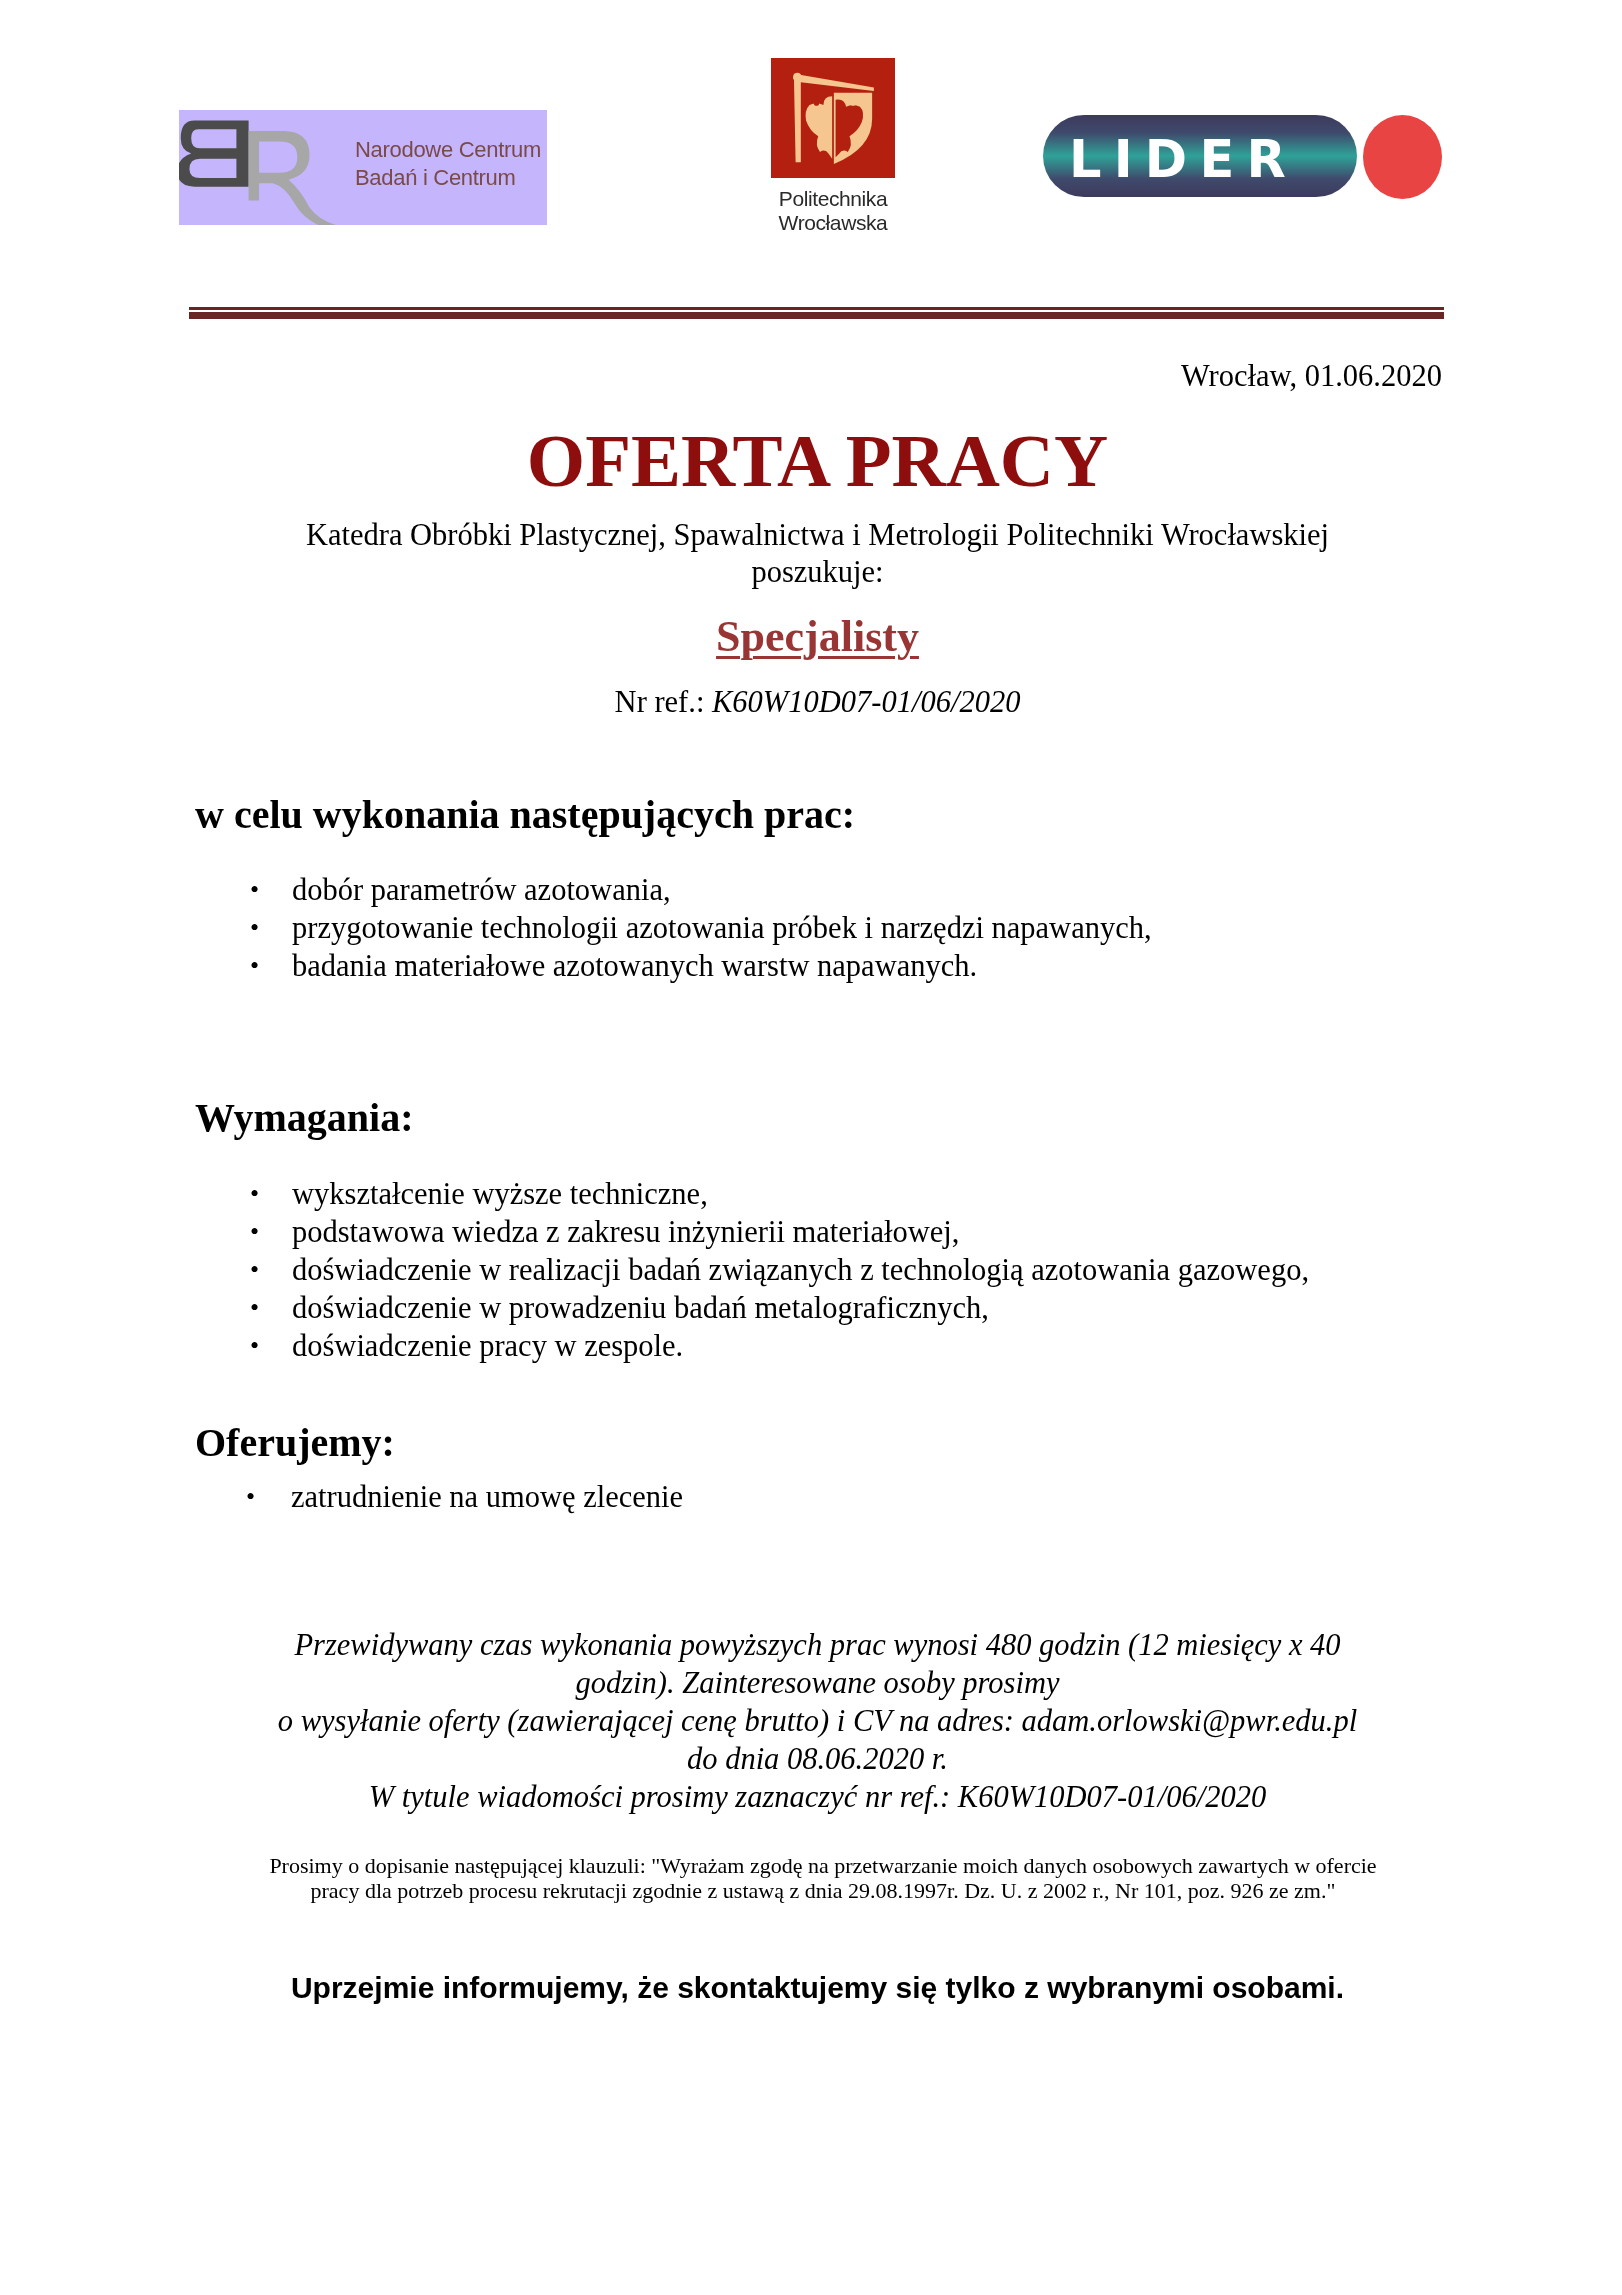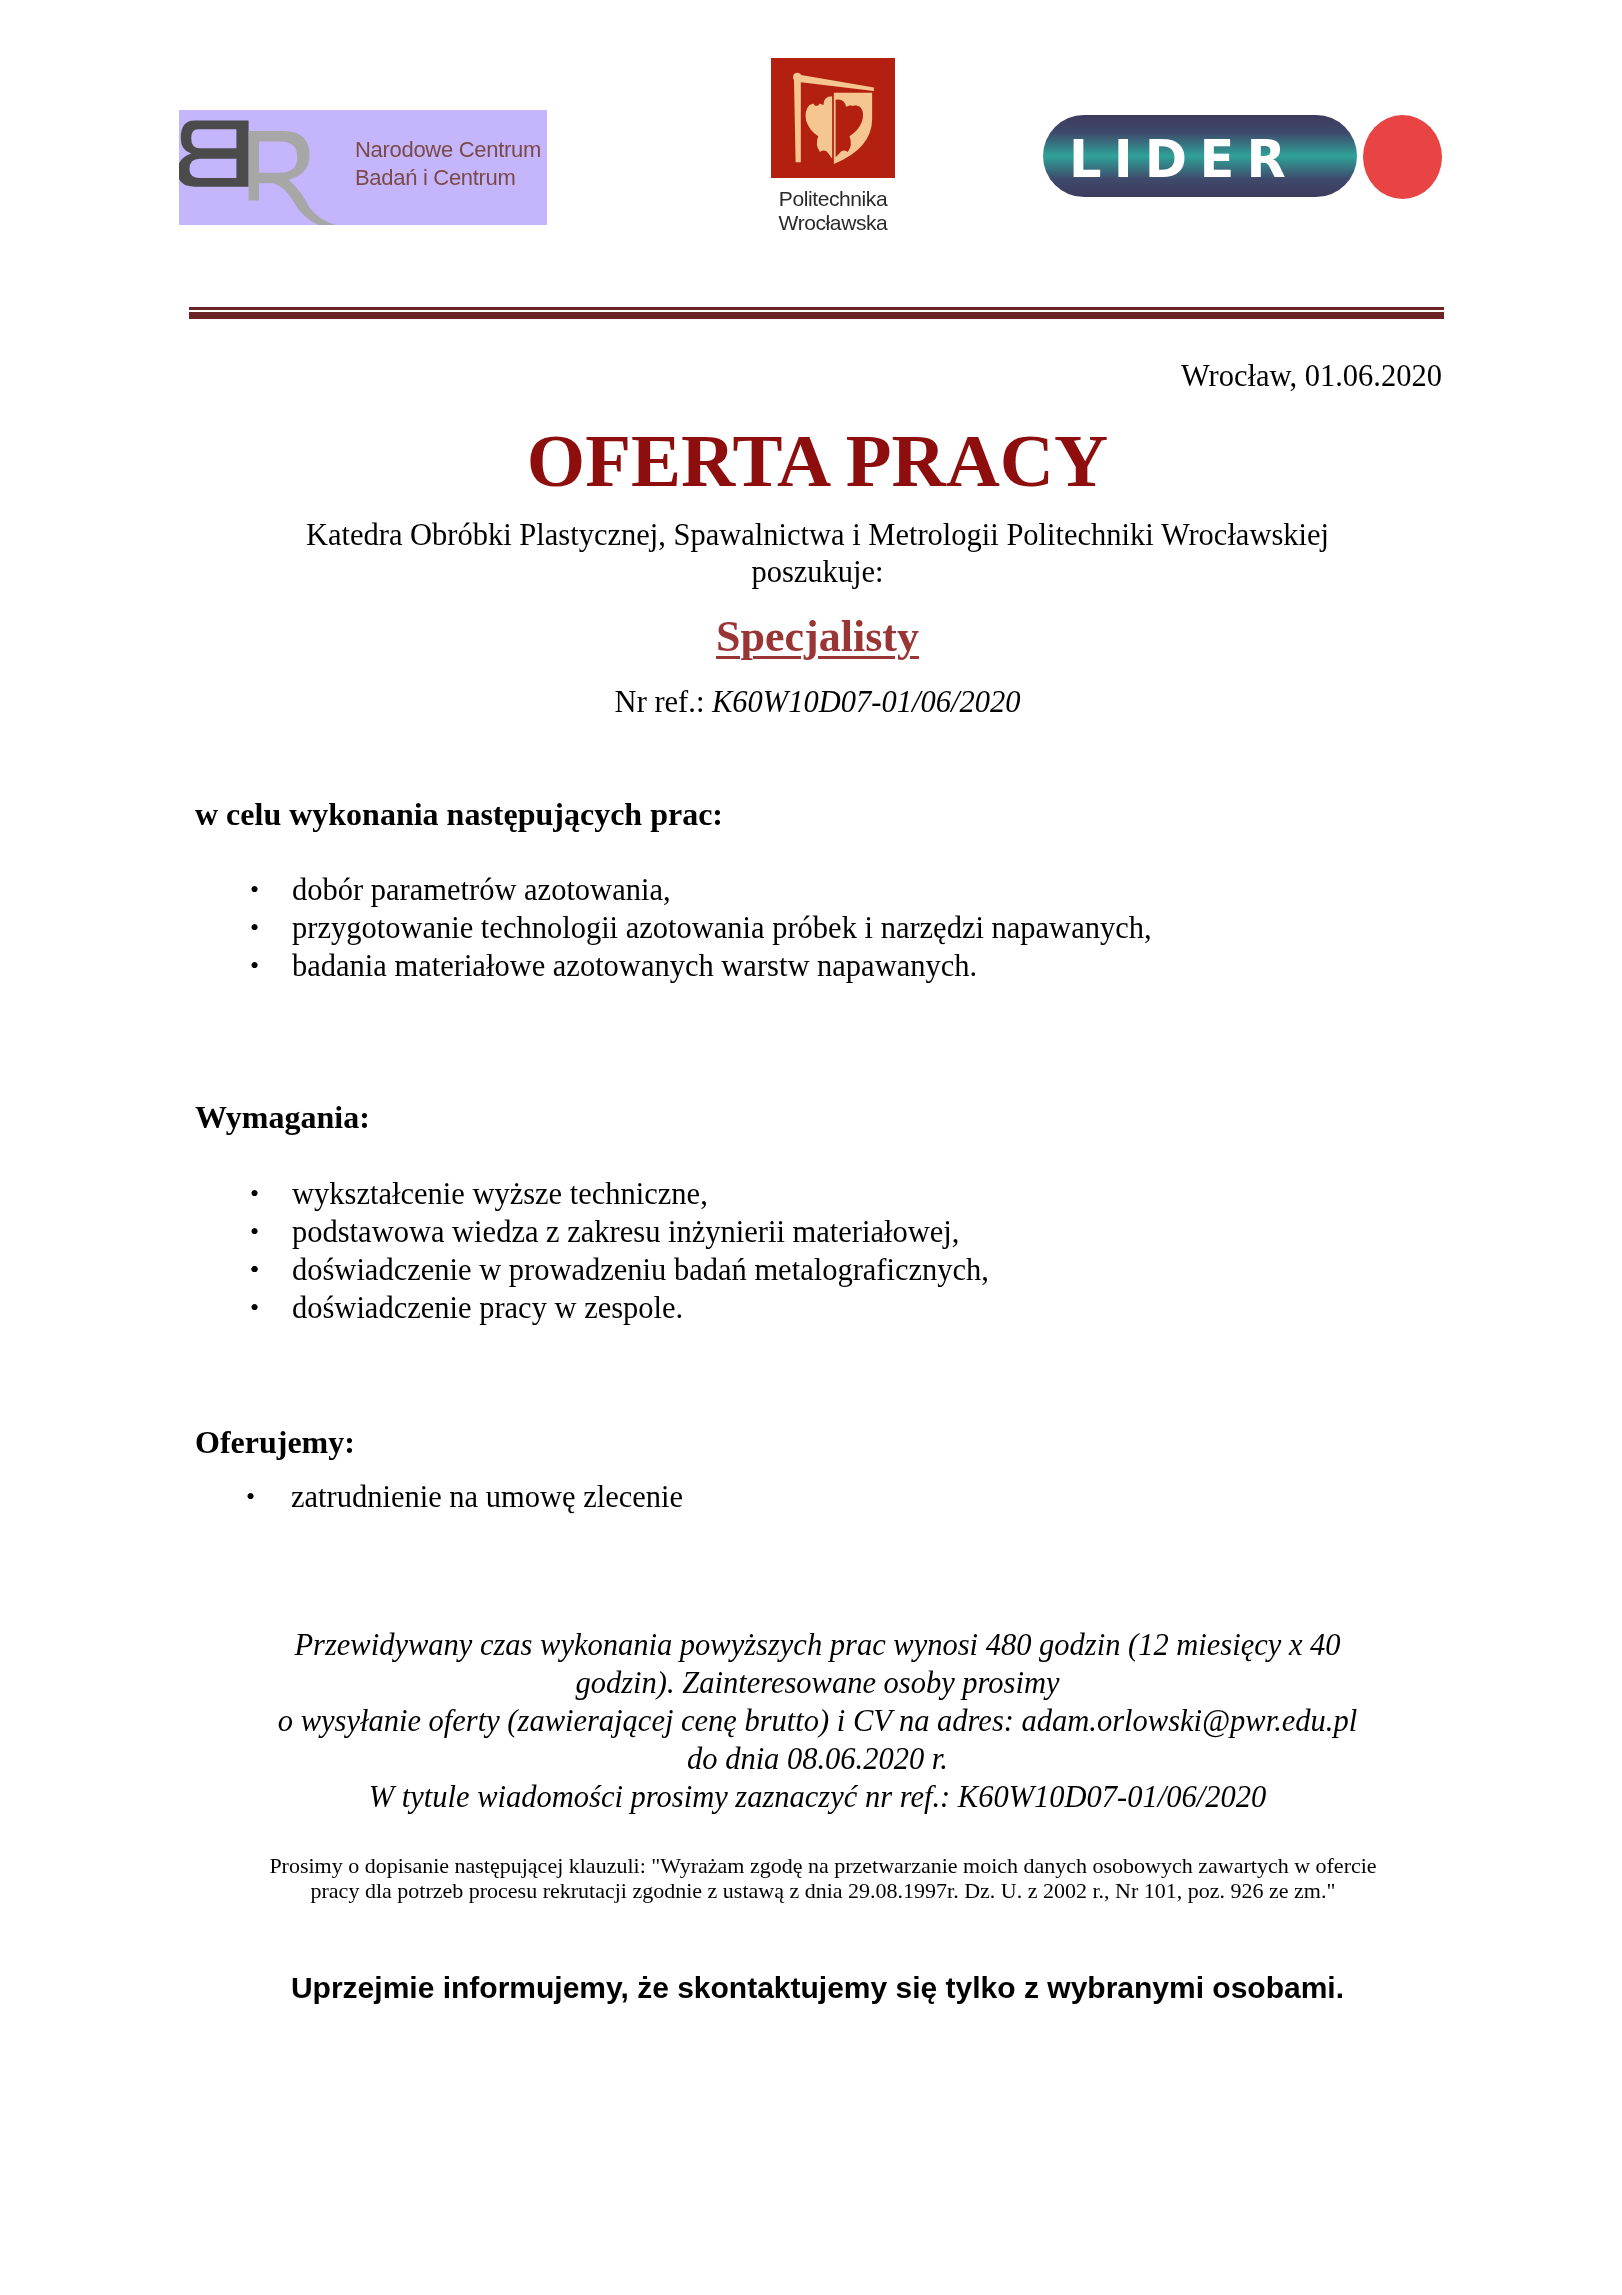--- a/index.html
+++ b/index.html
@@ -149,21 +149,21 @@
       width: 1635px;
       text-align: center;
       font-size: 30.5px;
       line-height: 37px;
     }
     .ref-line .ref-code { font-style: italic; }
 
     .section-heading {
       position: absolute;
       left: 195px;
-      font-size: 32px;
+      font-size: 40px;
       font-weight: bold;
       line-height: 37px;
     }
     .bullet-list {
       position: absolute;
       left: 250px;
       margin: 0; padding: 0;
       list-style: none;
     }
     .bullet-list li {
@@ -282,21 +282,21 @@
 <ul class="bullet-list" style="top:871px;">
   <li><span class="bullet">•</span><span>dobór parametrów azotowania,</span></li>
   <li><span class="bullet">•</span><span>przygotowanie technologii azotowania próbek i narzędzi napawanych,</span></li>
   <li><span class="bullet">•</span><span>badania materiałowe azotowanych warstw napawanych.</span></li>
 </ul>
 
 <div class="section-heading" style="top:1099px;">Wymagania:</div>
 <ul class="bullet-list" style="top:1175px;">
   <li><span class="bullet">•</span><span>wykształcenie wyższe techniczne,</span></li>
   <li><span class="bullet">•</span><span>podstawowa wiedza z zakresu inżynierii materiałowej,</span></li>
-  <li><span class="bullet">•</span></li>
+  <li><span class="bullet">•</span><span>doświadczenie w realizacji badań związanych z technologią azotowania gazowego,</span></li>
   <li><span class="bullet">•</span><span>doświadczenie w prowadzeniu badań metalograficznych,</span></li>
   <li><span class="bullet">•</span><span>doświadczenie pracy w zespole.</span></li>
 </ul>
 
 <div class="section-heading" style="top:1424px;">Oferujemy:</div>
 <ul class="bullet-list list-offer" style="top:1478px; left:246px;">
   <li><span class="bullet">•</span><span>zatrudnienie na umowę zlecenie</span></li>
 </ul>
 
 <div class="closing">

